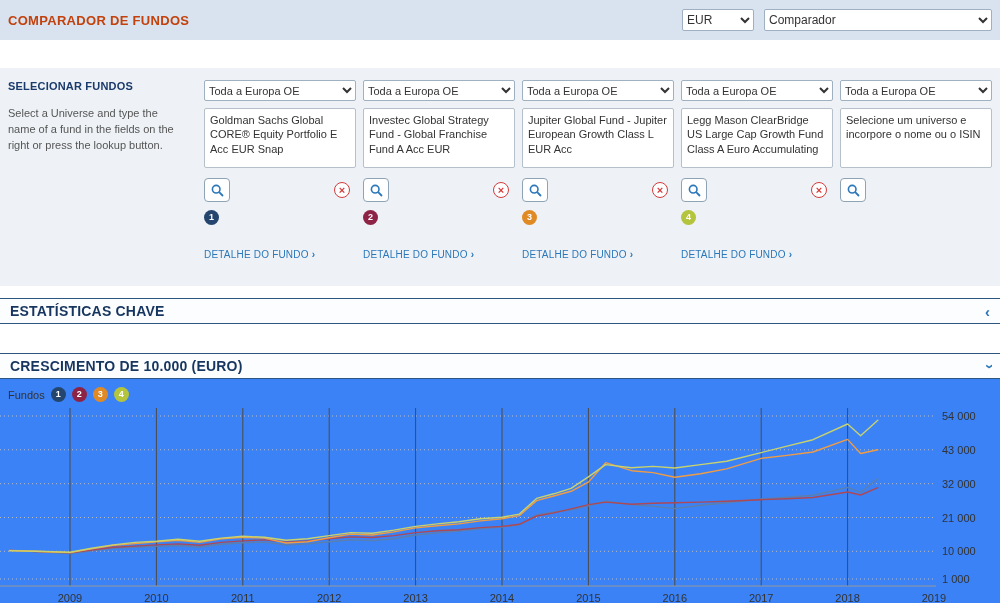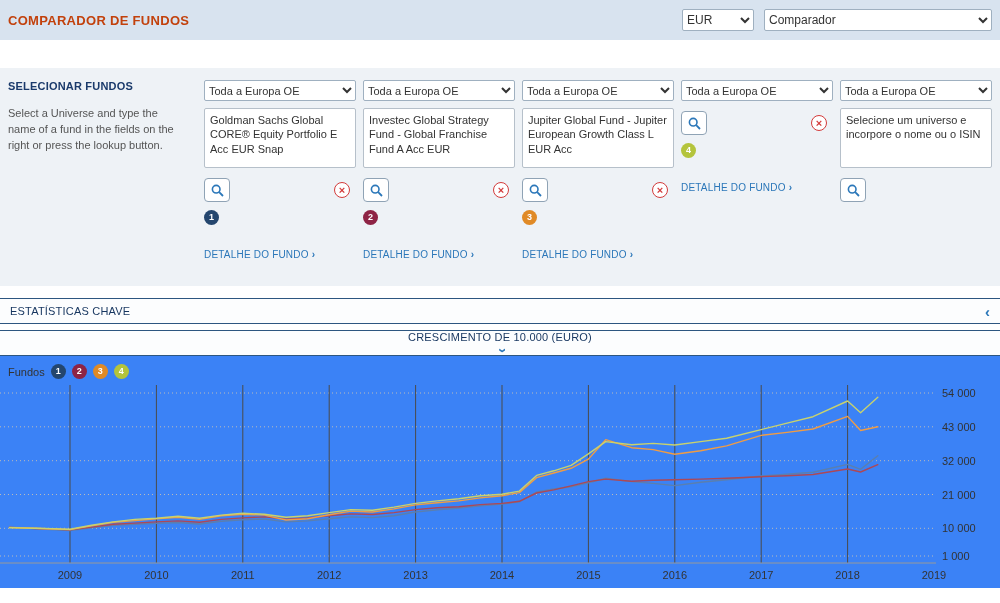--- a/index.html
+++ b/index.html
@@ -25,22 +25,22 @@
   .actions{margin-top:10px;display:flex;align-items:center;justify-content:space-between;width:146px;}
   .searchbtn{width:26px;height:24px;background:#fff;border:1px solid #8fa3b5;border-radius:4px;display:flex;align-items:center;justify-content:center;padding:0;cursor:pointer;}
   .clearbtn{width:16px;height:16px;border-radius:50%;border:1px solid #d33b3b;color:#d33b3b;background:#fff;font-size:11px;line-height:13px;text-align:center;font-weight:bold;cursor:pointer;padding:0;}
   .badge{margin-top:8px;width:15px;height:15px;border-radius:50%;color:#fff;font-size:9px;font-weight:bold;text-align:center;line-height:15px;display:inline-block;flex-shrink:0;}
   .detail{margin-top:24px;font-size:10px;color:#2b77b9;text-decoration:none;letter-spacing:.2px;}
   .detail .arr{font-weight:bold;margin-left:3px;}
 
   
   .bar{height:26px;border-top:1px solid #2d5680;border-bottom:1px solid #2d5680;background:#fcfdfe;display:flex;align-items:center;justify-content:space-between;padding:0 10px;box-sizing:border-box;cursor:pointer;}
   .bar-stats{margin-top:12px;}
-  .bar-growth{margin-top:6px;flex-direction:column;}
-  .bar-title{font-size:11px;font-weight:normal;color:#16355f;letter-spacing:.2px;}
+  .bar-growth{margin-top:29px;}
+  .bar-title{font-size:14px;font-weight:bold;color:#16355f;letter-spacing:.2px;}
   .chev{color:#2b77b9;font-weight:bold;font-size:15px;line-height:1;display:inline-block;}
   .chev-down{transform:rotate(-90deg);}
 
   
   .chart-section{padding-top:6px;background:#3b82f6;}
   .legend{display:flex;align-items:center;gap:6px;font-size:11px;color:#333;margin:2px 0 4px 8px;}
   .legend .badge{margin-top:0;}
   #chart-svg{display:block;}
   #chart-svg text{font-family:"Liberation Sans",sans-serif;}
 </style>
@@ -107,20 +107,21 @@
               </svg>
             </button>
           <button class="clearbtn">×</button>
         </div>
         <span class="badge" style="background-color: rgb(224, 138, 38);">3</span>
         <a href="#" class="detail"><span>DETALHE DO FUNDO</span><span class="arr">›</span></a>
       </div>
 
       <div class="col">
         <select><option>Toda a Europa OE</option></select>
+        <div class="fundbox">Legg Mason ClearBridge US Large Cap Growth Fund Class A Euro Accumulating</div>
         <div class="actions">
           <button class="searchbtn">
               <svg width="13" height="13" viewBox="0 0 13 13">
                 <circle cx="5.2" cy="5.2" r="3.8" fill="none" stroke="#2b77b9" stroke-width="1.6"></circle>
                 <line x1="8.2" y1="8.2" x2="12" y2="12" stroke="#2b77b9" stroke-width="1.8"></line>
               </svg>
             </button>
           <button class="clearbtn">×</button>
         </div>
         <span class="badge" style="background-color: rgb(180, 196, 60);">4</span>

